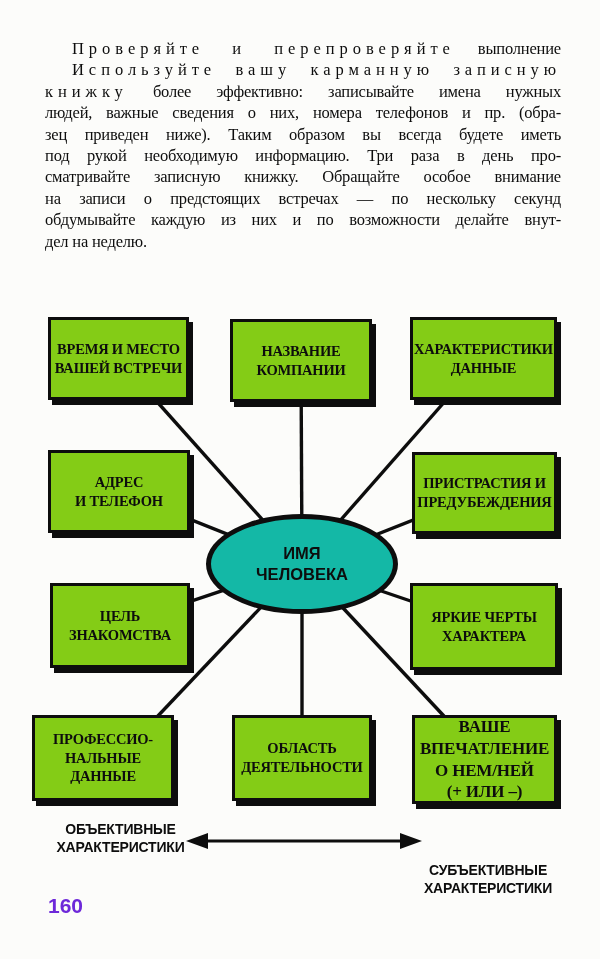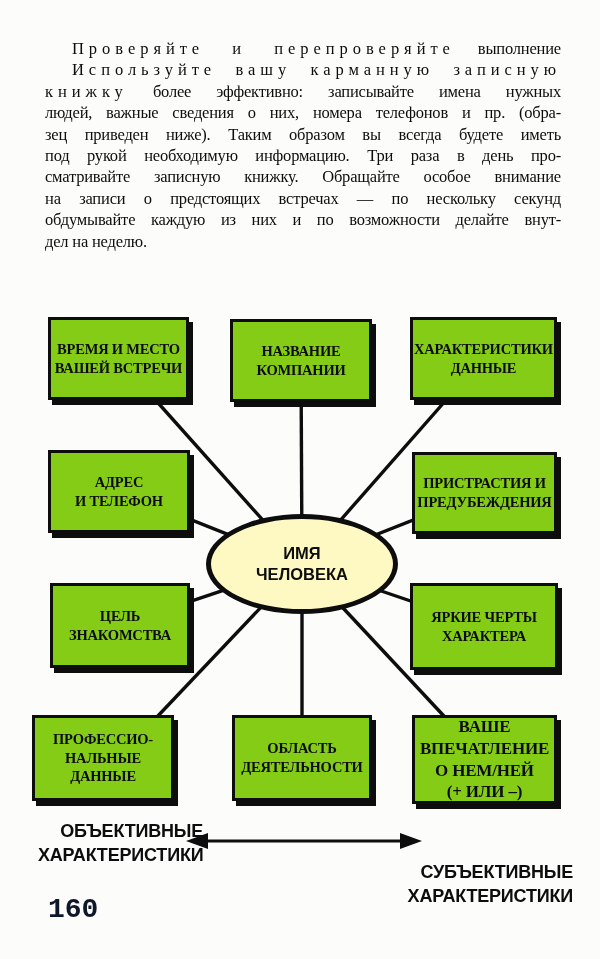--- a/index.html
+++ b/index.html
@@ -46,46 +46,46 @@
   #b4{left:48px;top:450px;width:142px;height:83px}
   #b5{left:412px;top:452px;width:145px;height:82px}
   #b6{left:50px;top:583px;width:140px;height:85px}
   #b7{left:410px;top:583px;width:148px;height:87px}
   #b8{left:32px;top:715px;width:142px;height:86px}
   #b9{left:232px;top:715px;width:140px;height:86px}
   #b10{left:412px;top:715px;width:145px;height:89px;font-size:17px}
   .center-ellipse{
     position:absolute;z-index:3;box-sizing:border-box;
     left:206px;top:514px;width:192px;height:100px;
-    background:#fef9c3;
+    background:#14b8a6;
     border:5px solid #0d0d0d;
     border-radius:50%;
     display:flex;align-items:center;justify-content:center;
     text-align:center;
     font-family:"Liberation Sans",sans-serif;
     font-weight:bold;font-size:16.5px;line-height:1.3;
     white-space:pre-line;
     color:#0d0d0d;
   }
   .axis-label{
     position:absolute;z-index:2;
-    text-align:right;
+    text-align:center;
     font-family:"Liberation Sans",sans-serif;
-    font-weight:bold;font-size:18px;line-height:1.32;
+    font-weight:bold;font-size:14px;line-height:1.32;
     letter-spacing:-0.2px;
     white-space:pre-line;
     color:#0d0d0d;
   }
   #axis-left{left:38px;top:820px;width:165px;}
   #axis-right{left:403px;top:861px;width:170px;}
   .page-number{
     position:absolute;left:48px;top:894px;
-    font-family:Liberation Mono, monospace;
-    font-weight:bold;font-size:28px;
-    color:#0f172a;
+    font-family:Liberation Sans, sans-serif;
+    font-weight:bold;font-size:21px;
+    color:#6d28d9;
   }
 </style>
 </head>
 <body>
 
 <div class="text-block">
     <div class="tline just ind"><span class="sp">Проверяйте и перепроверяйте</span><span> выполнение</span></div>
     <div class="tline just ind"><span class="sp">Используйте вашу карманную записную</span></div>
     <div class="tline just"><span class="sp">книжку</span><span> более эффективно: записывайте имена нужных</span></div>
     <div class="tline just"><span>людей, важные сведения о них, номера телефонов и пр. (обра-</span></div>

